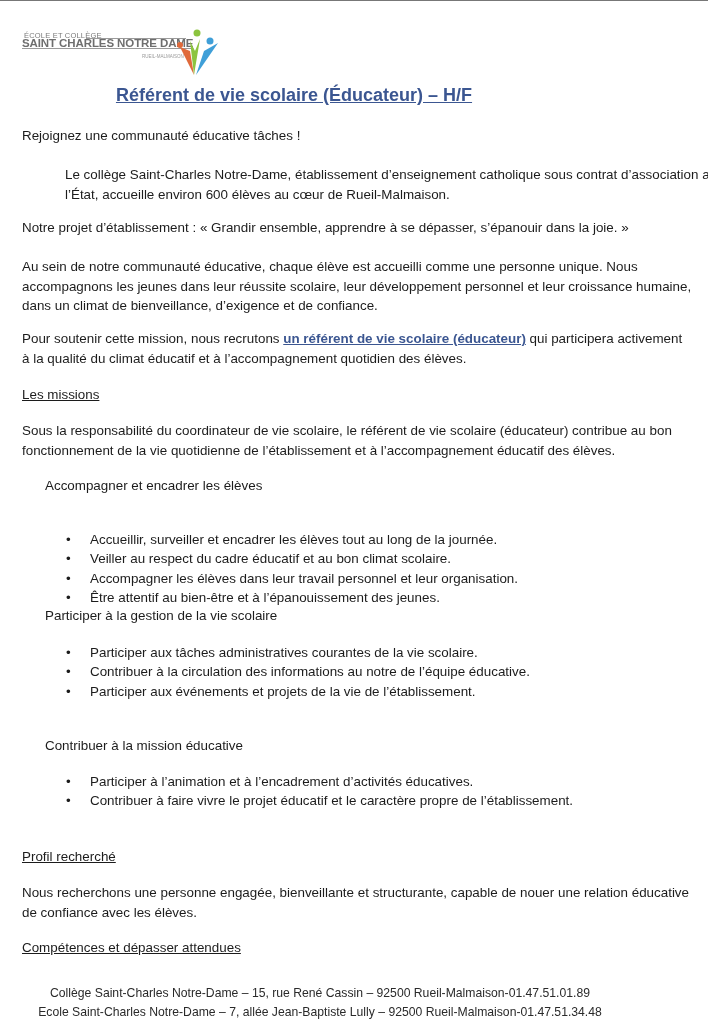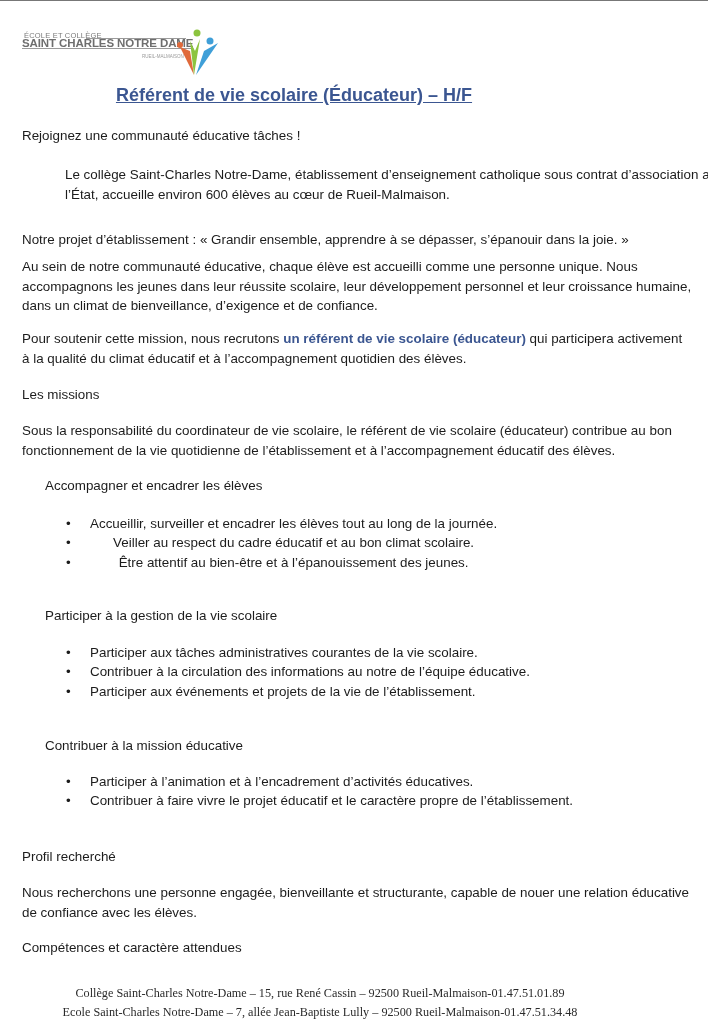--- a/index.html
+++ b/index.html
@@ -14,27 +14,27 @@
     .logo-line { position: absolute; left: 64px; top: 11px; width: 100px; border-top: 1px solid #9a9a9a; }
     .logo-main { position: absolute; left: 0; top: 10px; font-size: 11.5px; color: #6e6e6e; font-weight: bold; letter-spacing: -0.1px; text-decoration: underline; text-decoration-color: #9a9a9a; }
     .logo-sub { position: absolute; left: 120px; top: 27px; font-size: 4.5px; color: #9a9a9a; }
     .logo-figures { position: absolute; left: 150px; top: -2px; width: 48px; height: 52px; }
 
     .title {
       position: absolute; left: 0; width: 588px; top: 84px; text-align: center;
       font-size: 18px; font-weight: bold; color: #3b5691; text-decoration: underline;
     }
     .p { position: absolute; left: 22px; width: 670px; font-size: 13.4px; line-height: 19.5px; margin: 0; }
-    .u { }
-    .link { color: #3b5691; font-weight: bold; }
+    .u { text-decoration: underline; }
+    .link { color: #3b5691; font-weight: bold; text-decoration: underline; }
     .sub { position: absolute; left: 45px; font-size: 13.4px; line-height: 19.5px; text-align: center; }
     ul.b { position: absolute; left: 62px; margin: 0; padding: 0; list-style: none; font-size: 13.4px; line-height: 19.3px; }
     ul.b li { position: relative; padding-left: 28px; }
     ul.b li::before { content: "•"; position: absolute; left: 4px; top: 0; }
-    .footer { position: absolute; left: 0; width: 640px; text-align: center; font-size: 12.2px; line-height: 19px; color: #2a2a2a; font-family: Liberation Serif, serif; }
+    .footer { position: absolute; left: 0; width: 640px; text-align: center; font-size: 12.2px; line-height: 19px; color: #2a2a2a; }
     .footer-url { color: #4a6fb5; }
   </style>
 </head>
 <body>
 
 <div class="logo">
   <span class="logo-small">ÉCOLE ET COLLÈGE</span>
   <span class="logo-line"></span>
   <span class="logo-main">SAINT CHARLES NOTRE DAME</span>
   <span class="logo-sub">RUEIL-MALMAISON</span>
@@ -45,48 +45,49 @@
     <circle cx="25" cy="8" r="3.5" fill="#8cc43f"></circle>
     <path d="M24 50 L46 18 L32 26 Z" fill="#3f9fd8"></path>
     <circle cx="38" cy="16" r="3.5" fill="#3f9fd8"></circle>
   </svg>
 </div>
 
 <div class="title">Référent de vie scolaire (Éducateur) – H/F</div>
 
 <p class="p" style="top:125px;">Rejoignez une communauté éducative tâches !</p>
 <p class="p" style="top:164px;margin-left:43px;">Le collège Saint-Charles Notre-Dame, établissement d’enseignement catholique sous contrat d’association avec l’État, accueille environ 600 élèves au cœur de Rueil-Malmaison.</p>
-<p class="p" style="top:217px;margin-top:12px;">Notre projet d’établissement : « Grandir ensemble, apprendre à se dépasser, s’épanouir dans la joie. »</p>
+<p class="p" style="top:217px;">Notre projet d’établissement : « Grandir ensemble, apprendre à se dépasser, s’épanouir dans la joie. »</p>
 <p class="p" style="top:256px;">Au sein de notre communauté éducative, chaque élève est accueilli comme une personne unique. Nous accompagnons les jeunes dans leur réussite scolaire, leur développement personnel et leur croissance humaine, dans un climat de bienveillance, d’exigence et de confiance.</p>
 <p class="p" style="top:328px;">
   <span>Pour soutenir cette mission, nous recrutons </span><span class="link">un référent de vie scolaire (éducateur)</span><span> qui participera activement à la qualité du climat éducatif et à l’accompagnement quotidien des élèves.</span>
 </p>
 
 <p class="p u" style="top:384px;">Les missions</p>
 <p class="p" style="top:420px;">Sous la responsabilité du coordinateur de vie scolaire, le référent de vie scolaire (éducateur) contribue au bon fonctionnement de la vie quotidienne de l’établissement et à l’accompagnement éducatif des élèves.</p>
 
 <div class="sub" style="top:475px;">Accompagner et encadrer les élèves</div>
-<ul class="b" style="top:513px;text-align:center;">
+<ul class="b" style="top:529px;">
   <li>Accueillir, surveiller et encadrer les élèves tout au long de la journée.</li>
   <li>Veiller au respect du cadre éducatif et au bon climat scolaire.</li>
+  <li>Accompagner les élèves dans leur travail personnel et leur organisation.</li>
   <li>Être attentif au bien-être et à l’épanouissement des jeunes.</li>
 </ul>
 
 <div class="sub" style="top:605px;">Participer à la gestion de la vie scolaire</div>
 <ul class="b" style="top:642px;">
   <li>Participer aux tâches administratives courantes de la vie scolaire.</li>
   <li>Contribuer à la circulation des informations au notre de l’équipe éducative.</li>
   <li>Participer aux événements et projets de la vie de l’établissement.</li>
 </ul>
 
 <div class="sub" style="top:735px;">Contribuer à la mission éducative</div>
 <ul class="b" style="top:771px;">
   <li>Participer à l’animation et à l’encadrement d’activités éducatives.</li>
   <li>Contribuer à faire vivre le projet éducatif et le caractère propre de l’établissement.</li>
 </ul>
 
 <p class="p u" style="top:846px;">Profil recherché</p>
 <p class="p" style="top:882px;">Nous recherchons une personne engagée, bienveillante et structurante, capable de nouer une relation éducative de confiance avec les élèves.</p>
-<p class="p u" style="top:937px;">Compétences et caractère attendues</p>
+<p class="p u" style="top:937px;">Compétences et dépasser attendues</p>
 
 <div class="footer" style="top:983px;">Collège Saint-Charles Notre-Dame – 15, rue René Cassin – 92500 Rueil-Malmaison-01.47.51.01.89</div>
 <div class="footer" style="top:1002px;">Ecole Saint-Charles Notre-Dame – 7, allée Jean-Baptiste Lully – 92500 Rueil-Malmaison-01.47.51.34.48</div>
 <div class="footer footer-url" style="top:1020px;">https://www.saintcharlesnotredame-rueil.fr/</div>
 
 </body></html>

